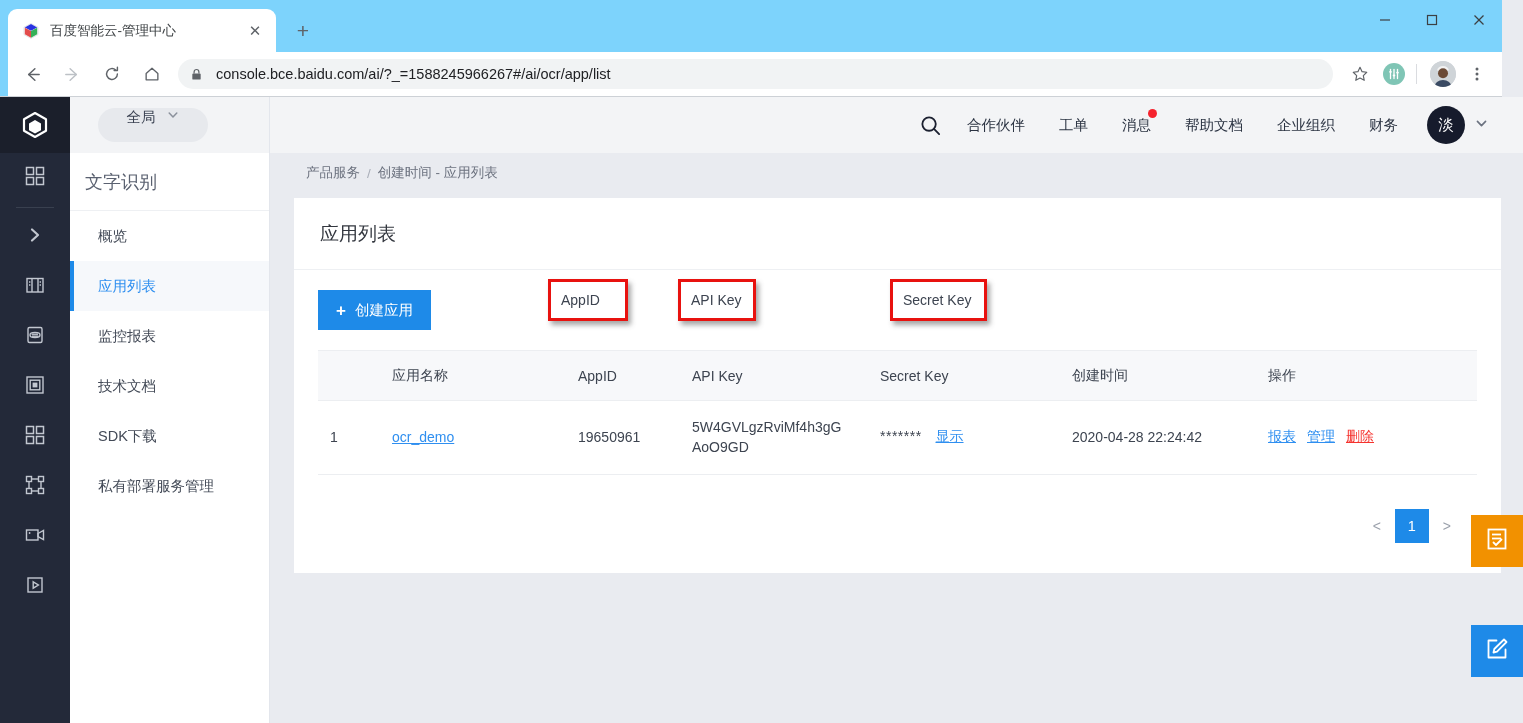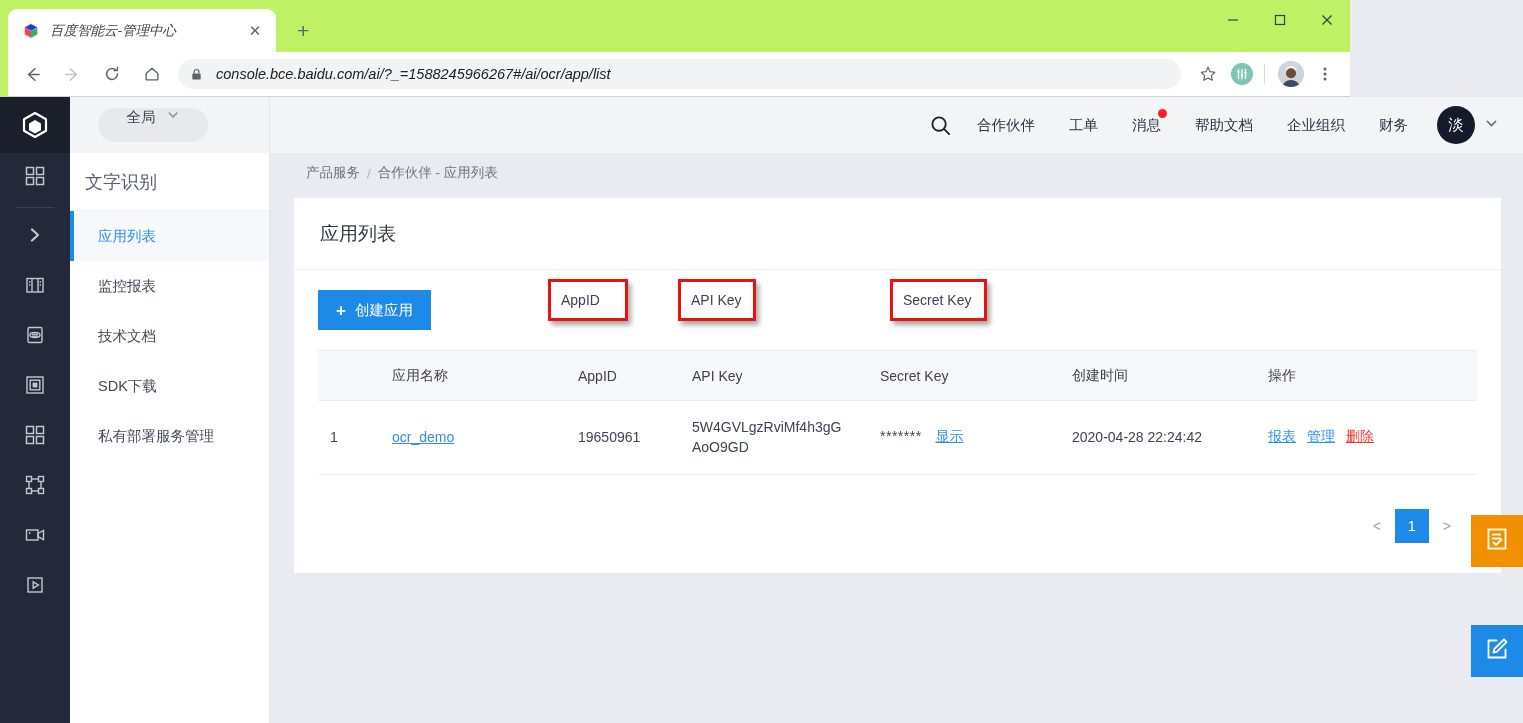--- a/index.html
+++ b/index.html
@@ -5,21 +5,21 @@
 <style>
   * { box-sizing: border-box; margin: 0; padding: 0; }
   html, body {
     width: 1523px; height: 723px;
     font-family: "Liberation Sans", "DejaVu Sans", sans-serif;
     background: #e9ebf0;
     overflow: hidden;
   }
 
   
-  .browser-chrome { width: 1350px; background: #bef264; font-style: italic; }
+  .browser-chrome { width: 1502px; background: #7dd3fc; }
   .tabstrip {
     height: 52px; display: flex; align-items: flex-end;
     padding-left: 8px; position: relative;
   }
   .tab {
     width: 268px; height: 43px; background: #ffffff;
     border-radius: 9px 9px 0 0; display: flex; align-items: center;
     padding: 0 10px 0 14px; position: relative;
   }
   .tab-favicon { width: 18px; height: 18px; flex: 0 0 18px; position: relative; }
@@ -127,21 +127,21 @@
   .side-item.active::before {
     content: ""; position: absolute; left: 0; top: 0; bottom: 0; width: 4px;
     background: #1e8ae8;
   }
 
   
   .main { flex: 1; display: flex; flex-direction: column; background: #e9ebf0;
           position: relative; overflow: hidden; }
   .topnav {
     height: 56px; background: #f3f4f6; display: flex; align-items: center;
-    justify-content: flex-end; padding-right: 24px; gap: 0;
+    justify-content: flex-end; padding-right: 34px; gap: 0;
   }
   .topnav-search { width: 40px; display: flex; justify-content: center; color: #1b2030; }
   .topnav-link {
     font-size: 14.5px; color: #2b3342; padding: 0 17px; position: relative;
   }
   .badge-dot {
     position: absolute; top: -7px; right: 11px; width: 9px; height: 9px;
     border-radius: 50%; background: #f5222d;
   }
   .user-avatar {
@@ -444,20 +444,23 @@
       <div class="scope-chip">
         <span>全局</span>
         <span>
           <svg width="14" height="14" viewBox="0 0 14 14">
               <path d="M3.2 5 L7 9 L10.8 5" fill="none" stroke="#8b919c" stroke-width="1.5" stroke-linecap="round" stroke-linejoin="round"></path>
             </svg>
         </span>
       </div>
     </div>
     <div class="sidebar-title">文字识别</div>
+    <div class="side-item">
+      <span>概览</span>
+    </div>
     <div class="side-item active">
       <span>应用列表</span>
     </div>
     <div class="side-item">
       <span>监控报表</span>
     </div>
     <div class="side-item">
       <span>技术文档</span>
     </div>
     <div class="side-item">
@@ -500,21 +503,21 @@
       <span class="user-caret">
         <svg width="15" height="15" viewBox="0 0 14 14">
             <path d="M3.2 5 L7 9 L10.8 5" fill="none" stroke="currentColor" stroke-width="1.5" stroke-linecap="round" stroke-linejoin="round"></path>
           </svg>
       </span>
     </div>
 
     <div class="breadcrumb">
       <span>产品服务</span>
       <span class="sep">/</span>
-      <span>合作伙伴 - 应用列表</span>
+      <span>创建时间 - 应用列表</span>
     </div>
 
     <div class="card">
       <div class="card-head">应用列表</div>
       <div class="card-body">
 
         <button class="btn-create">
           <span class="plus">+</span>
           <span>创建应用</span>
         </button>

